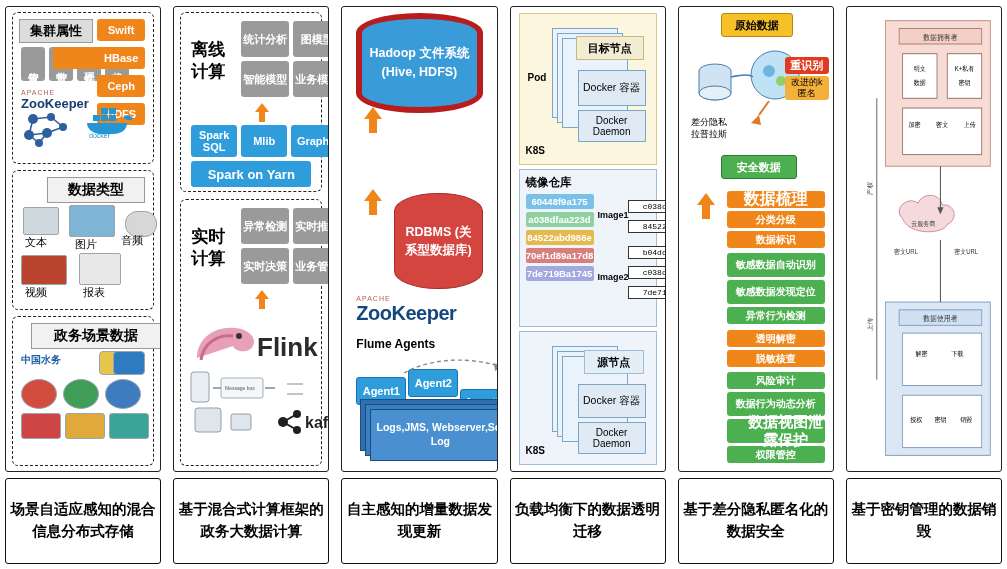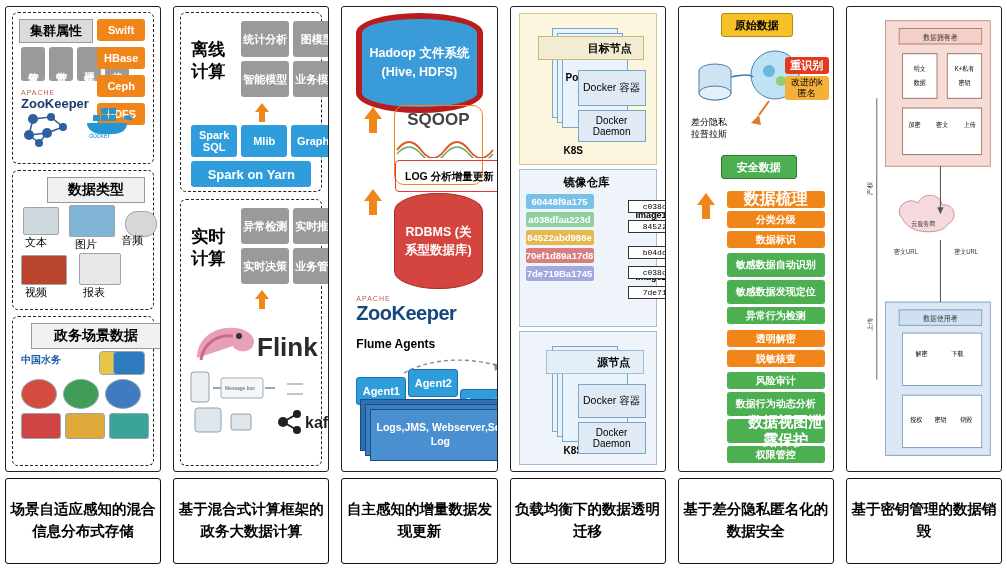--- a/index.html
+++ b/index.html
@@ -86,41 +86,41 @@
   .stackbtn{
     height:15px;margin-bottom:3px;border-radius:2px;font-size:9.5px;
     display:flex;align-items:center;justify-content:center;color:#fff;font-weight:700;
   }
   .hashbox{
     border:1px solid #333;font-size:8px;font-family:"Liberation Mono","DejaVu Sans Mono",monospace;
     background:#fff;padding:1px 2px;text-align:center;
   }
   .k8sbox{border:1px solid #7aa7c7;background:#eaf3fb;}
   .dockerbox{border:1px solid #7aa7c7;background:#dfeaf5;}
-  .node-lbl{font-size:10px;font-weight:700;padding-left:38px;}
+  .node-lbl{font-size:10px;font-weight:700;}
   svg{display:block;}
 </style>
 </head>
 <body>
 
 <div class="board">
 
   <div class="col">
     <div class="panel">
 
       <div class="dash" style="position:absolute;left:6px;top:5px;right:6px;height:152px;">
         <div class="ttl center" style="position:absolute;left:6px;top:6px;width:72px;height:22px;background:#dcdcdc;border:1px solid #999;font-size:13px;">集群属性</div>
 
         <div class="chip gray" style="position:absolute;left:8px;top:34px;width:24px;height:34px;writing-mode:vertical-rl;letter-spacing:1px;">位置</div>
         <div class="chip gray" style="position:absolute;left:36px;top:34px;width:24px;height:34px;writing-mode:vertical-rl;letter-spacing:1px;">带宽</div>
         <div class="chip gray" style="position:absolute;left:64px;top:34px;width:24px;height:34px;writing-mode:vertical-rl;letter-spacing:1px;">硬件</div>
         <div class="chip gray" style="position:absolute;left:92px;top:34px;width:24px;height:34px;writing-mode:vertical-rl;letter-spacing:1px;">状态</div>
 
         <div class="chip orange" style="position:absolute;right:8px;top:6px;width:48px;height:22px;">Swift</div>
-        <div class="chip orange" style="position:absolute;right:8px;top:34px;width:48px;height:22px;">HBase</div>
+        <div class="chip orange" style="position:absolute;right:8px;top:34px;width:48px;height:22px;padding-left:44px;">HBase</div>
         <div class="chip orange" style="position:absolute;right:8px;top:62px;width:48px;height:22px;">Ceph</div>
         <div class="chip orange" style="position:absolute;right:8px;top:90px;width:48px;height:22px;">HDFS</div>
 
         <div style="position:absolute;left:8px;top:76px;">
           <div class="apache">APACHE</div>
           <div class="zk-text">ZooKeeper</div>
           <svg width="52" height="36" viewBox="0 0 52 36">
             <circle cx="12" cy="8" r="5" fill="#2e5f9e"></circle>
               <circle cx="30" cy="6" r="4" fill="#2e5f9e"></circle>
             <circle cx="8" cy="24" r="5" fill="#2e5f9e"></circle>
@@ -254,28 +254,20 @@
 
       <div style="position:absolute;left:14px;top:6px;right:14px;height:88px;background:#3a9bd9;border:6px solid #b91c1c;border-radius:50%/20px;" class="center">
         <div style="color:#fff;font-size:12.5px;font-weight:700;line-height:1.5;text-align:center;">Hadoop 文件系统(Hive, HDFS)</div>
       </div>
 
       <div class="uparrow" style="left:22px;top:100px;">
           <i></i>
           <b></b>
         </div>
 
-      <div class="sq" style="left:52px;top:98px;right:14px;height:80px;border:1.5px solid #f0861a;border-radius:10px;">
-        <div style="text-align:center;font-size:17px;font-weight:700;color:#444;margin-top:4px;">SQOOP</div>
-        <svg width="118" height="26" viewBox="0 0 118 26" style="margin:2px auto 0;display:block;">
-          <path d="M2 18 Q14 2 26 18 T50 18 T74 18 T98 18" fill="none" stroke="#e0562b" stroke-width="2"></path>
-          <path d="M2 22 Q14 8 26 22 T50 22 T74 22 T98 22" fill="none" stroke="#6aa84f" stroke-width="1.5"></path>
-        </svg>
-        <div class="center" style="margin:2px auto 0;width:106px;height:30px;border:1.5px solid #e53935;border-radius:4px;font-size:10.5px;font-weight:700;line-height:1.35;color:#000;text-align:center;">LOG 分析增量更新</div>
-      </div>
 
       <div class="uparrow" style="left:22px;top:182px;">
           <i></i>
           <b></b>
         </div>
 
       <div style="position:absolute;left:52px;top:186px;right:14px;height:94px;background:#d5453f;border:1px solid #a62f2a;border-radius:50%/18px;" class="center">
         <div style="color:#fff;font-size:12.5px;font-weight:700;line-height:1.45;text-align:center;padding:0 6px;">RDBMS (关系型数据库)</div>
       </div>
 

